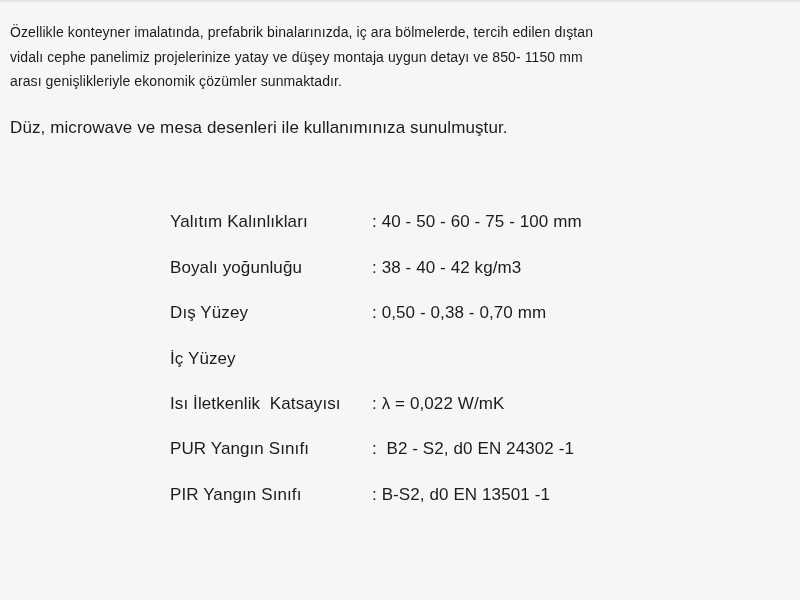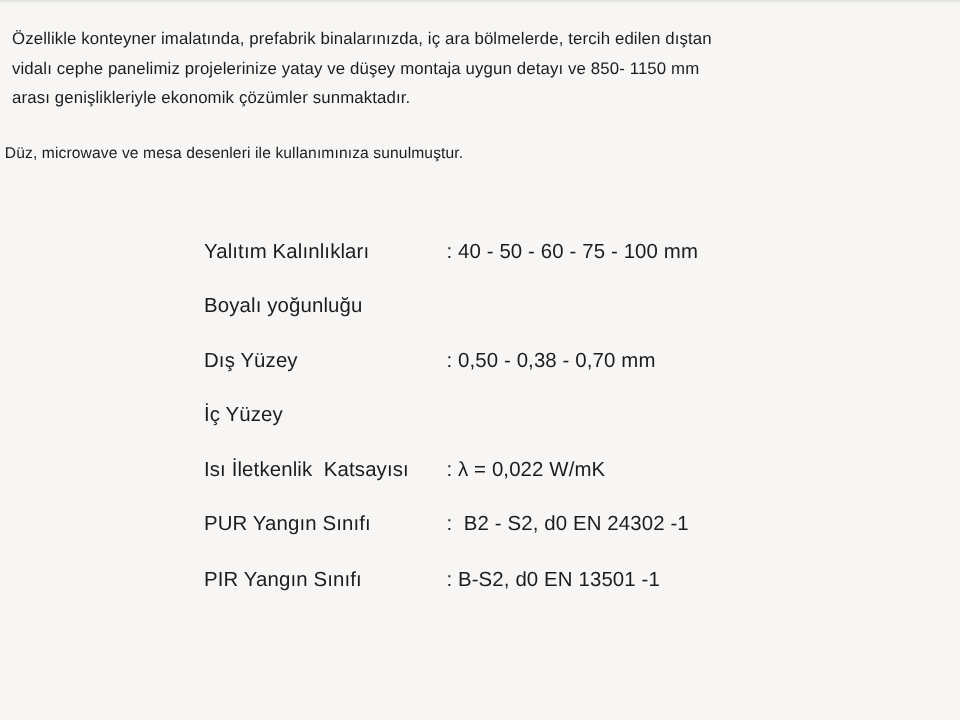--- a/index.html
+++ b/index.html
@@ -27,37 +27,37 @@
     left: 10px;
     top: 20px;
     width: 788px;
     font-size: 14px;
     line-height: 24.7px;
     white-space: pre;
     letter-spacing: 0.1px;
   }
   .patterns-line {
     position: absolute;
-    left: 4px;
+    left: 10px;
     top: 116px;
     width: 788px;
-    font-size: 13px;
+    font-size: 17px;
     line-height: 24.7px;
     white-space: pre;
     letter-spacing: 0.1px;
   }
   .spec-list {
     position: absolute;
     left: 170px;
     top: 199px;
     width: 620px;
   }
   .spec-row {
     display: flex;
-    align-items: flex-start;
+    align-items: center;
     height: 45.45px;
   }
   .spec-label {
     width: 202px;
     flex: 0 0 202px;
     font-size: 17px;
     line-height: 21px;
     white-space: pre;
     letter-spacing: 0.1px;
   }
@@ -82,20 +82,21 @@
 
 <div class="spec-list">
 
   <div class="spec-row">
     <div class="spec-label">Yalıtım Kalınlıkları</div>
     <div class="spec-value">: 40 - 50 - 60 - 75 - 100 mm</div>
   </div>
 
   <div class="spec-row">
     <div class="spec-label">Boyalı yoğunluğu</div>
+    <div class="spec-value">: 38 - 40 - 42 kg/m3</div>
   </div>
 
 
   <div class="spec-row">
     <div class="spec-label">Dış Yüzey</div>
     <div class="spec-value">: 0,50 - 0,38 - 0,70 mm</div>
   </div>
 
   <div class="spec-row">
     <div class="spec-label">İç Yüzey</div>

